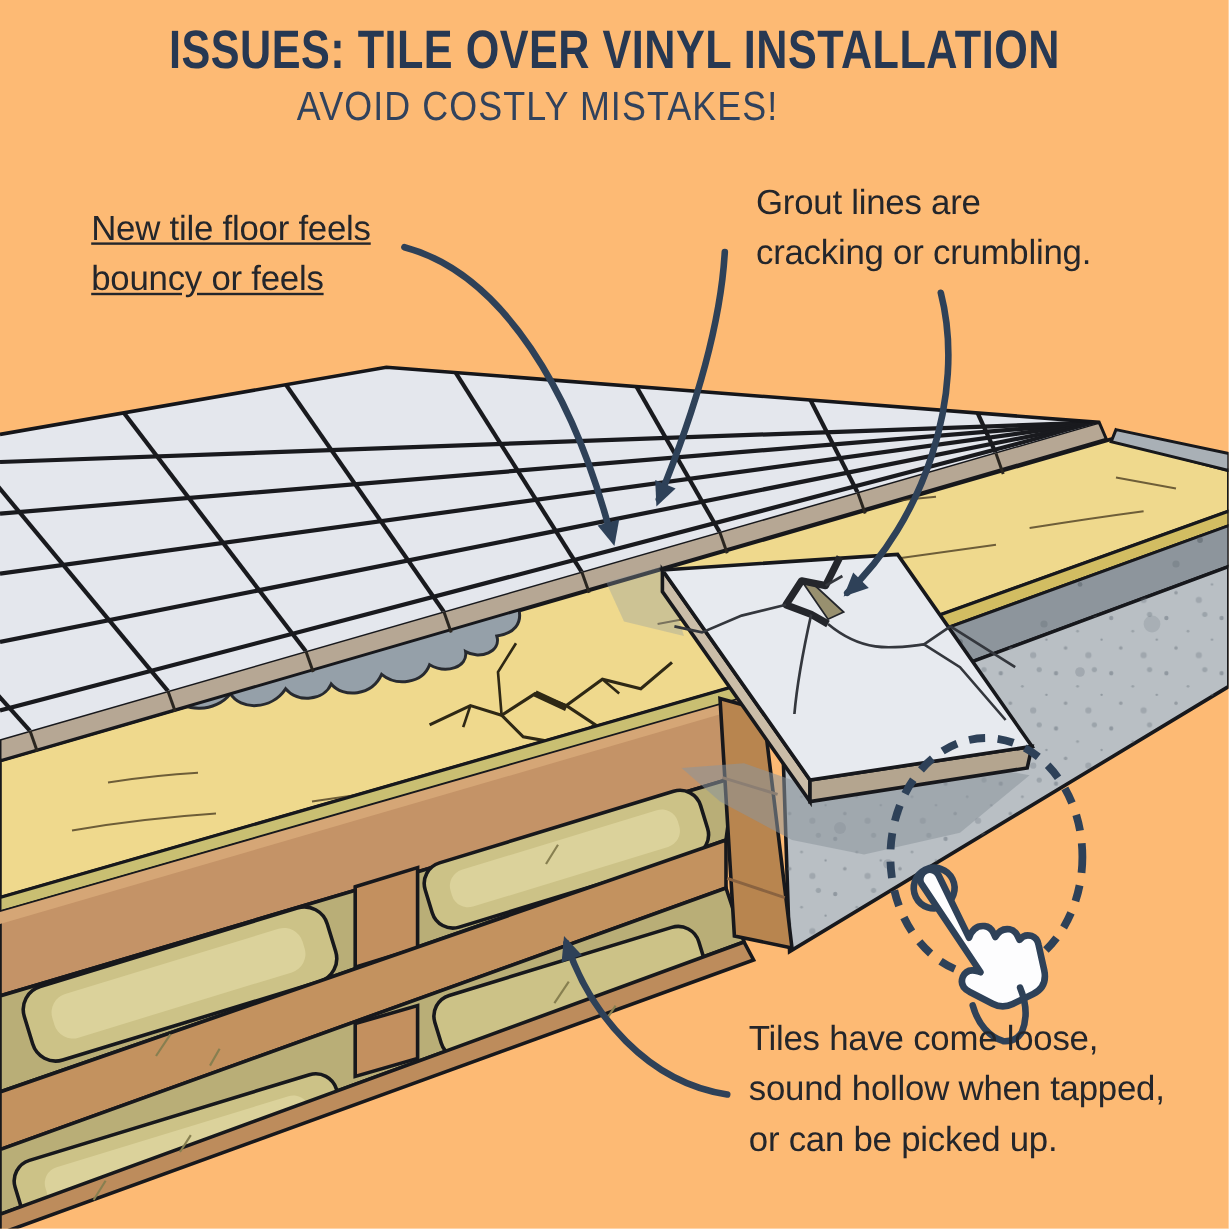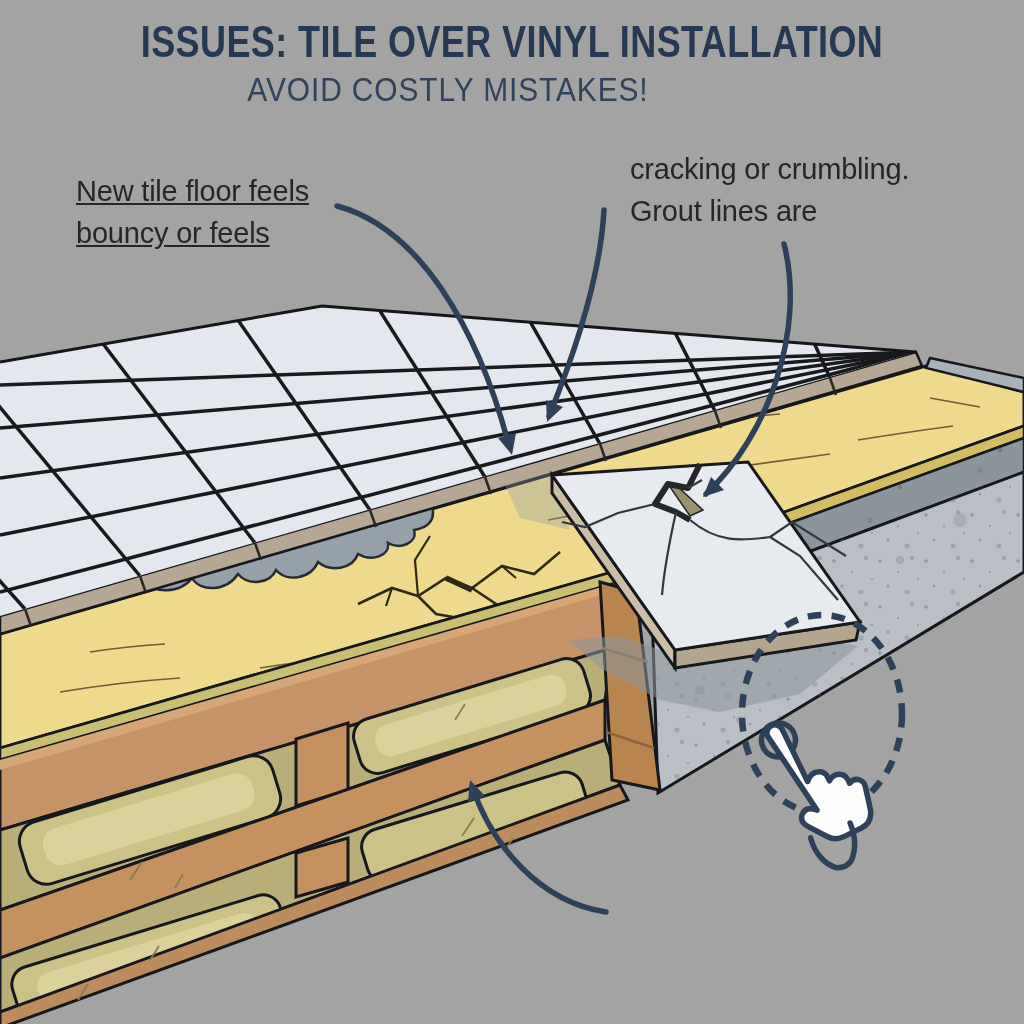--- a/index.html
+++ b/index.html
@@ -1,16 +1,16 @@
 <!DOCTYPE html>
 <html><head>
 <meta charset="utf-8">
 <style>
   html,body{margin:0;padding:0;background:#ffffff;}
-  #stage{position:relative;width:1024px;height:1024px;overflow:hidden;background:#a3a3a3;
+  #stage{position:relative;width:1024px;height:1024px;overflow:hidden;background:#fdba74;
          font-family:"Liberation Sans", sans-serif;}
   #art{position:absolute;left:0;top:0;z-index:0;}
   .txt{position:absolute;z-index:2;color:#24262b;font-size:29px;line-height:1.45;
        letter-spacing:-0.2px;white-space:nowrap;}
   #title-wrap{position:absolute;top:16px;left:0;width:1024px;text-align:center;z-index:2;}
   #title{display:inline-block;font-size:45px;font-weight:700;color:#273852;
          transform:scaleX(0.80);transform-origin:center;letter-spacing:0.5px;}
   #subtitle-wrap{position:absolute;top:70px;left:0;width:896px;text-align:center;z-index:2;}
   #subtitle{display:inline-block;font-size:34px;font-weight:400;color:#31425c;
             transform:scaleX(0.88);transform-origin:center;letter-spacing:1px;}
@@ -225,17 +225,22 @@
   <div id="subtitle-wrap">
     <span id="subtitle">AVOID COSTLY MISTAKES!</span>
   </div>
 
   <div id="ann-bouncy" class="txt">
     <div>New tile floor feels</div>
     <div>bouncy or feels</div>
   </div>
 
   <div id="ann-grout" class="txt">
+    <div>Grout lines are</div>
     <div>cracking or crumbling.</div>
-    <div>Grout lines are</div>
-  </div>
-
+  </div>
+
+  <div id="ann-loose" class="txt">
+    <div>Tiles have come loose,</div>
+    <div>sound hollow when tapped,</div>
+    <div>or can be picked up.</div>
+  </div>
 </div>
 
 </body></html>

